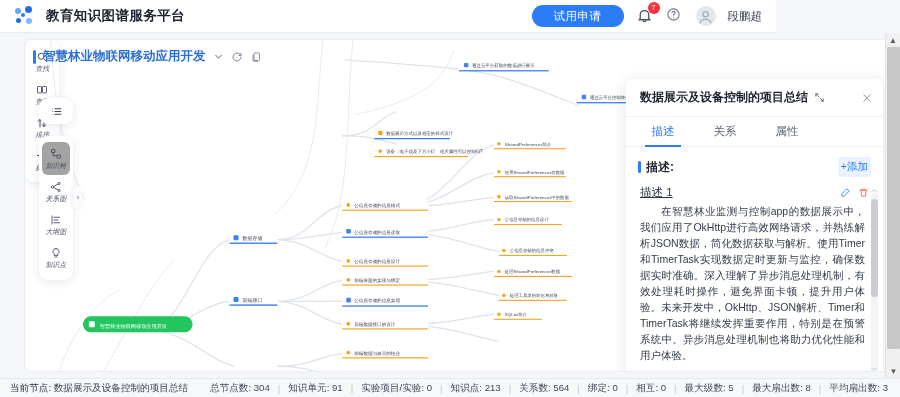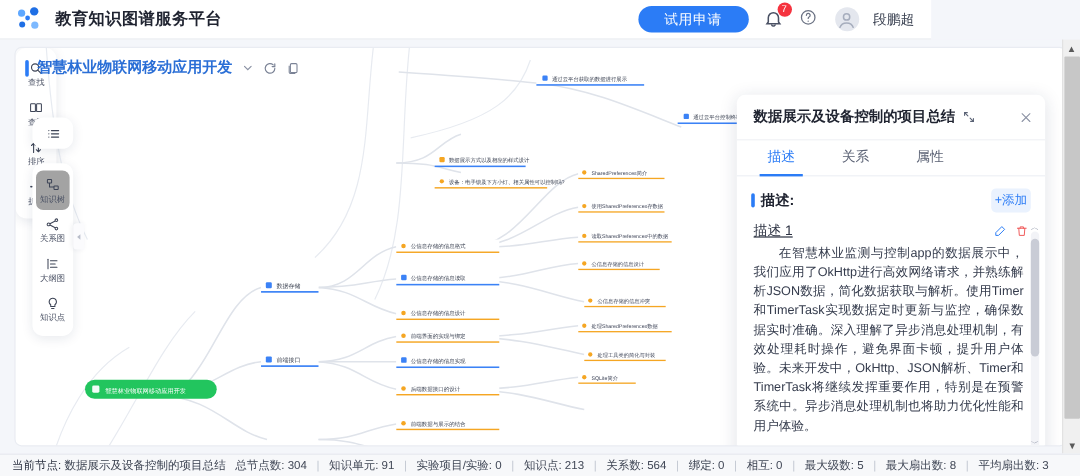--- a/index.html
+++ b/index.html
@@ -43,21 +43,21 @@
     display:flex;align-items:center;justify-content:center; color:#9aa1b2;
   }
   .user-name { font-size: 11.5px; color: #3b4252; }
 
   
   .workspace {
     position:absolute; top:33px; left:0; width:900px; height: 345px;
     background:#f4f6fa; overflow:hidden;
   }
   .canvas-card {
-    position:absolute; top:6px; left:12px; width: 877px; height: 333px;
+    position:absolute; top:6px; left:24px; width: 877px; height: 333px;
     background:#ffffff; border-radius: 6px; border:1px solid #e9ecf2;
     overflow:hidden;
   }
 
   
   .doc-title-row {
     position:absolute; top:8px; left:8px; display:flex; align-items:center; gap:7px; z-index: 12;
   }
   .title-bar-accent { width:3px; height:14px; background:#2b7cf6; border-radius:2px; }
   .doc-title { font-size: 12.5px; font-weight:bold; color:#2b6fd6; }
@@ -70,21 +70,21 @@
   .rail { position:absolute; z-index: 20; background:#fff; border-radius:9px;
           box-shadow: 0 2px 10px rgba(24,39,75,.10); }
   .rail-top { top:58px; left:14px; width:34px; height:26px;
               display:flex;align-items:center;justify-content:center; }
   .rail-main { top:96px; left:14px; width:34px; padding:6px 0; }
   .rail-files { top:262px; left:14px; width:34px; padding:6px 0; }
   .rail-tools { top:128px; left:58px; width:34px; padding:5px 0;
                 background:#fff; border-radius:9px; box-shadow: 0 2px 10px rgba(24,39,75,.10); }
   .rail-item {
     display:flex; flex-direction:column; align-items:center; gap:1px;
-    padding:5px 0 4px; cursor:pointer; color:#3d4456;
+    padding:5px 0 4px; cursor:pointer; color:#3d4456;font-style:italic;
   }
   .rail-item.active { background:#a3a3a3; border-radius:6px; margin:0 3px;justify-content:center; }
   .rail-label { font-size: 7.2px; color:#4a5164; transform: scale(.96); white-space:nowrap; }
   .rail-ico { display:flex; align-items:center; justify-content:center; height:13px; }
   .collapse-handle {
     position:absolute; left:48px; top:146px; width:9px; height:22px; z-index:21;
     background:#fbfbfd; border-radius: 3px 0 0 3px; box-shadow:-1px 0 4px rgba(24,39,75,.08);
     display:flex; align-items:center; justify-content:center;
   }
 
@@ -145,21 +145,21 @@
   .ps-arrow { height:14px; display:flex;align-items:center;justify-content:center;color:#5a5a5a;font-size:8px;cursor:pointer;}
   .ps-thumb { position:absolute; top:14px; left:1px; width:13px; height: 302px; background:#c7c7c7; border-radius:1px; cursor:pointer;}
 
   
   .statusbar {
     position:absolute; bottom:0; left:0; width:900px; height: 19px;
     background:#f7f8fa; border-top:1px solid #e6e9ef;
     display:flex; align-items:center; font-size: 9.6px; color:#404756; z-index:50;
     padding-left: 10px; gap: 0;
   }
-  .sb-cur { white-space:nowrap; }
+  .sb-cur { margin-right: 14px; white-space:nowrap; }
   .sb-item { white-space:nowrap; padding: 0 8px; }
   .sb-sep { color:#c3c8d2; }
   .sb-label { color:#2b3040; }
   .sb-val { color:#3a4150; }
   svg { display:block; }
 </style>
 </head>
 <body>
 
 <div class="app">

